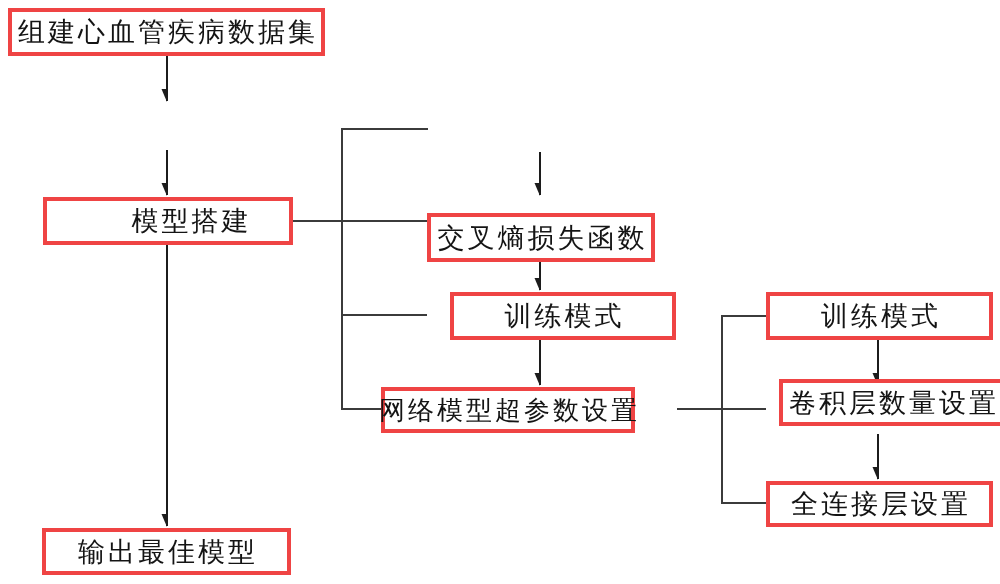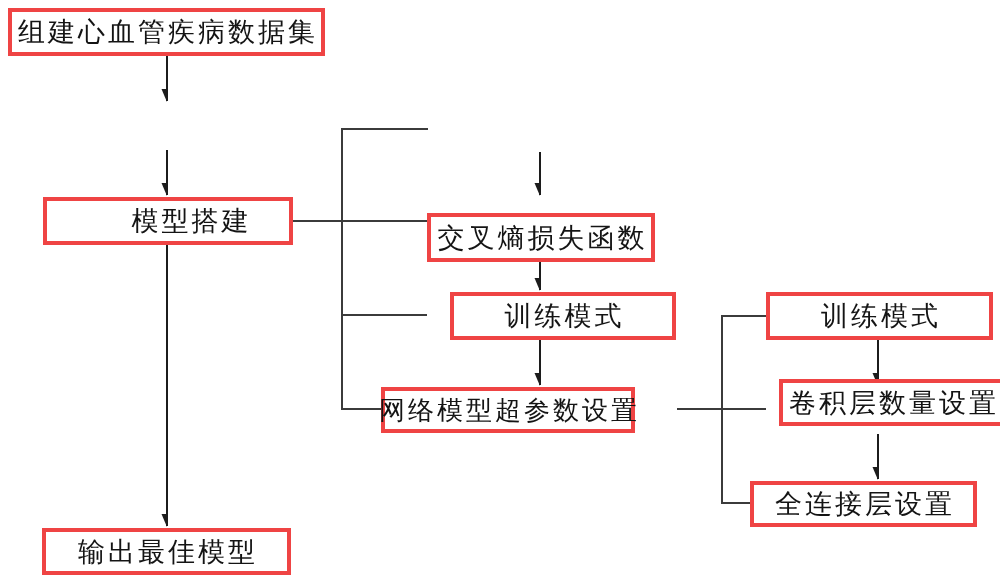--- a/index.html
+++ b/index.html
@@ -39,21 +39,21 @@
   
   .n-dataset      { left:   8px; top:   8px; width: 317px; height: 48px; }
   .n-preprocess   { left:  43px; top: 103px; width: 250px; height: 47px; }
   .n-model-build  { left:  43px; top: 197px; width: 250px; height: 48px; padding-left: 44px; }
   .n-activation   { left: 428px; top: 106px; width: 227px; height: 46px; }
   .n-crossentropy { left: 427px; top: 197px; width: 228px; height: 49px; margin-top: 16px; }
   .n-training     { left: 450px; top: 292px; width: 226px; height: 48px; }
   .n-hyperparams  { left: 381px; top: 387px; width: 254px; height: 46px; font-size: 26px; }
   .n-conv-kernel  { left: 766px; top: 292px; width: 227px; height: 48px; }
   .n-conv-layers  { left: 766px; top: 379px; width: 227px; height: 47px; margin-left: 13px; }
-  .n-fc-layer     { left: 750px; top: 481px; width: 227px; height: 46px; }
+  .n-fc-layer     { left: 766px; top: 481px; width: 227px; height: 46px; }
   .n-output       { left:  42px; top: 528px; width: 249px; height: 47px; }
 </style>
 </head>
 <body>
 
 <div id="stage">
 
   <svg id="connectors" width="1000" height="584" viewBox="0 0 1000 584" xmlns="http://www.w3.org/2000/svg">
     <defs>
       <marker id="arrowhead" orient="auto" markerUnits="userSpaceOnUse" markerWidth="16" markerHeight="14" refX="12" refY="0">

